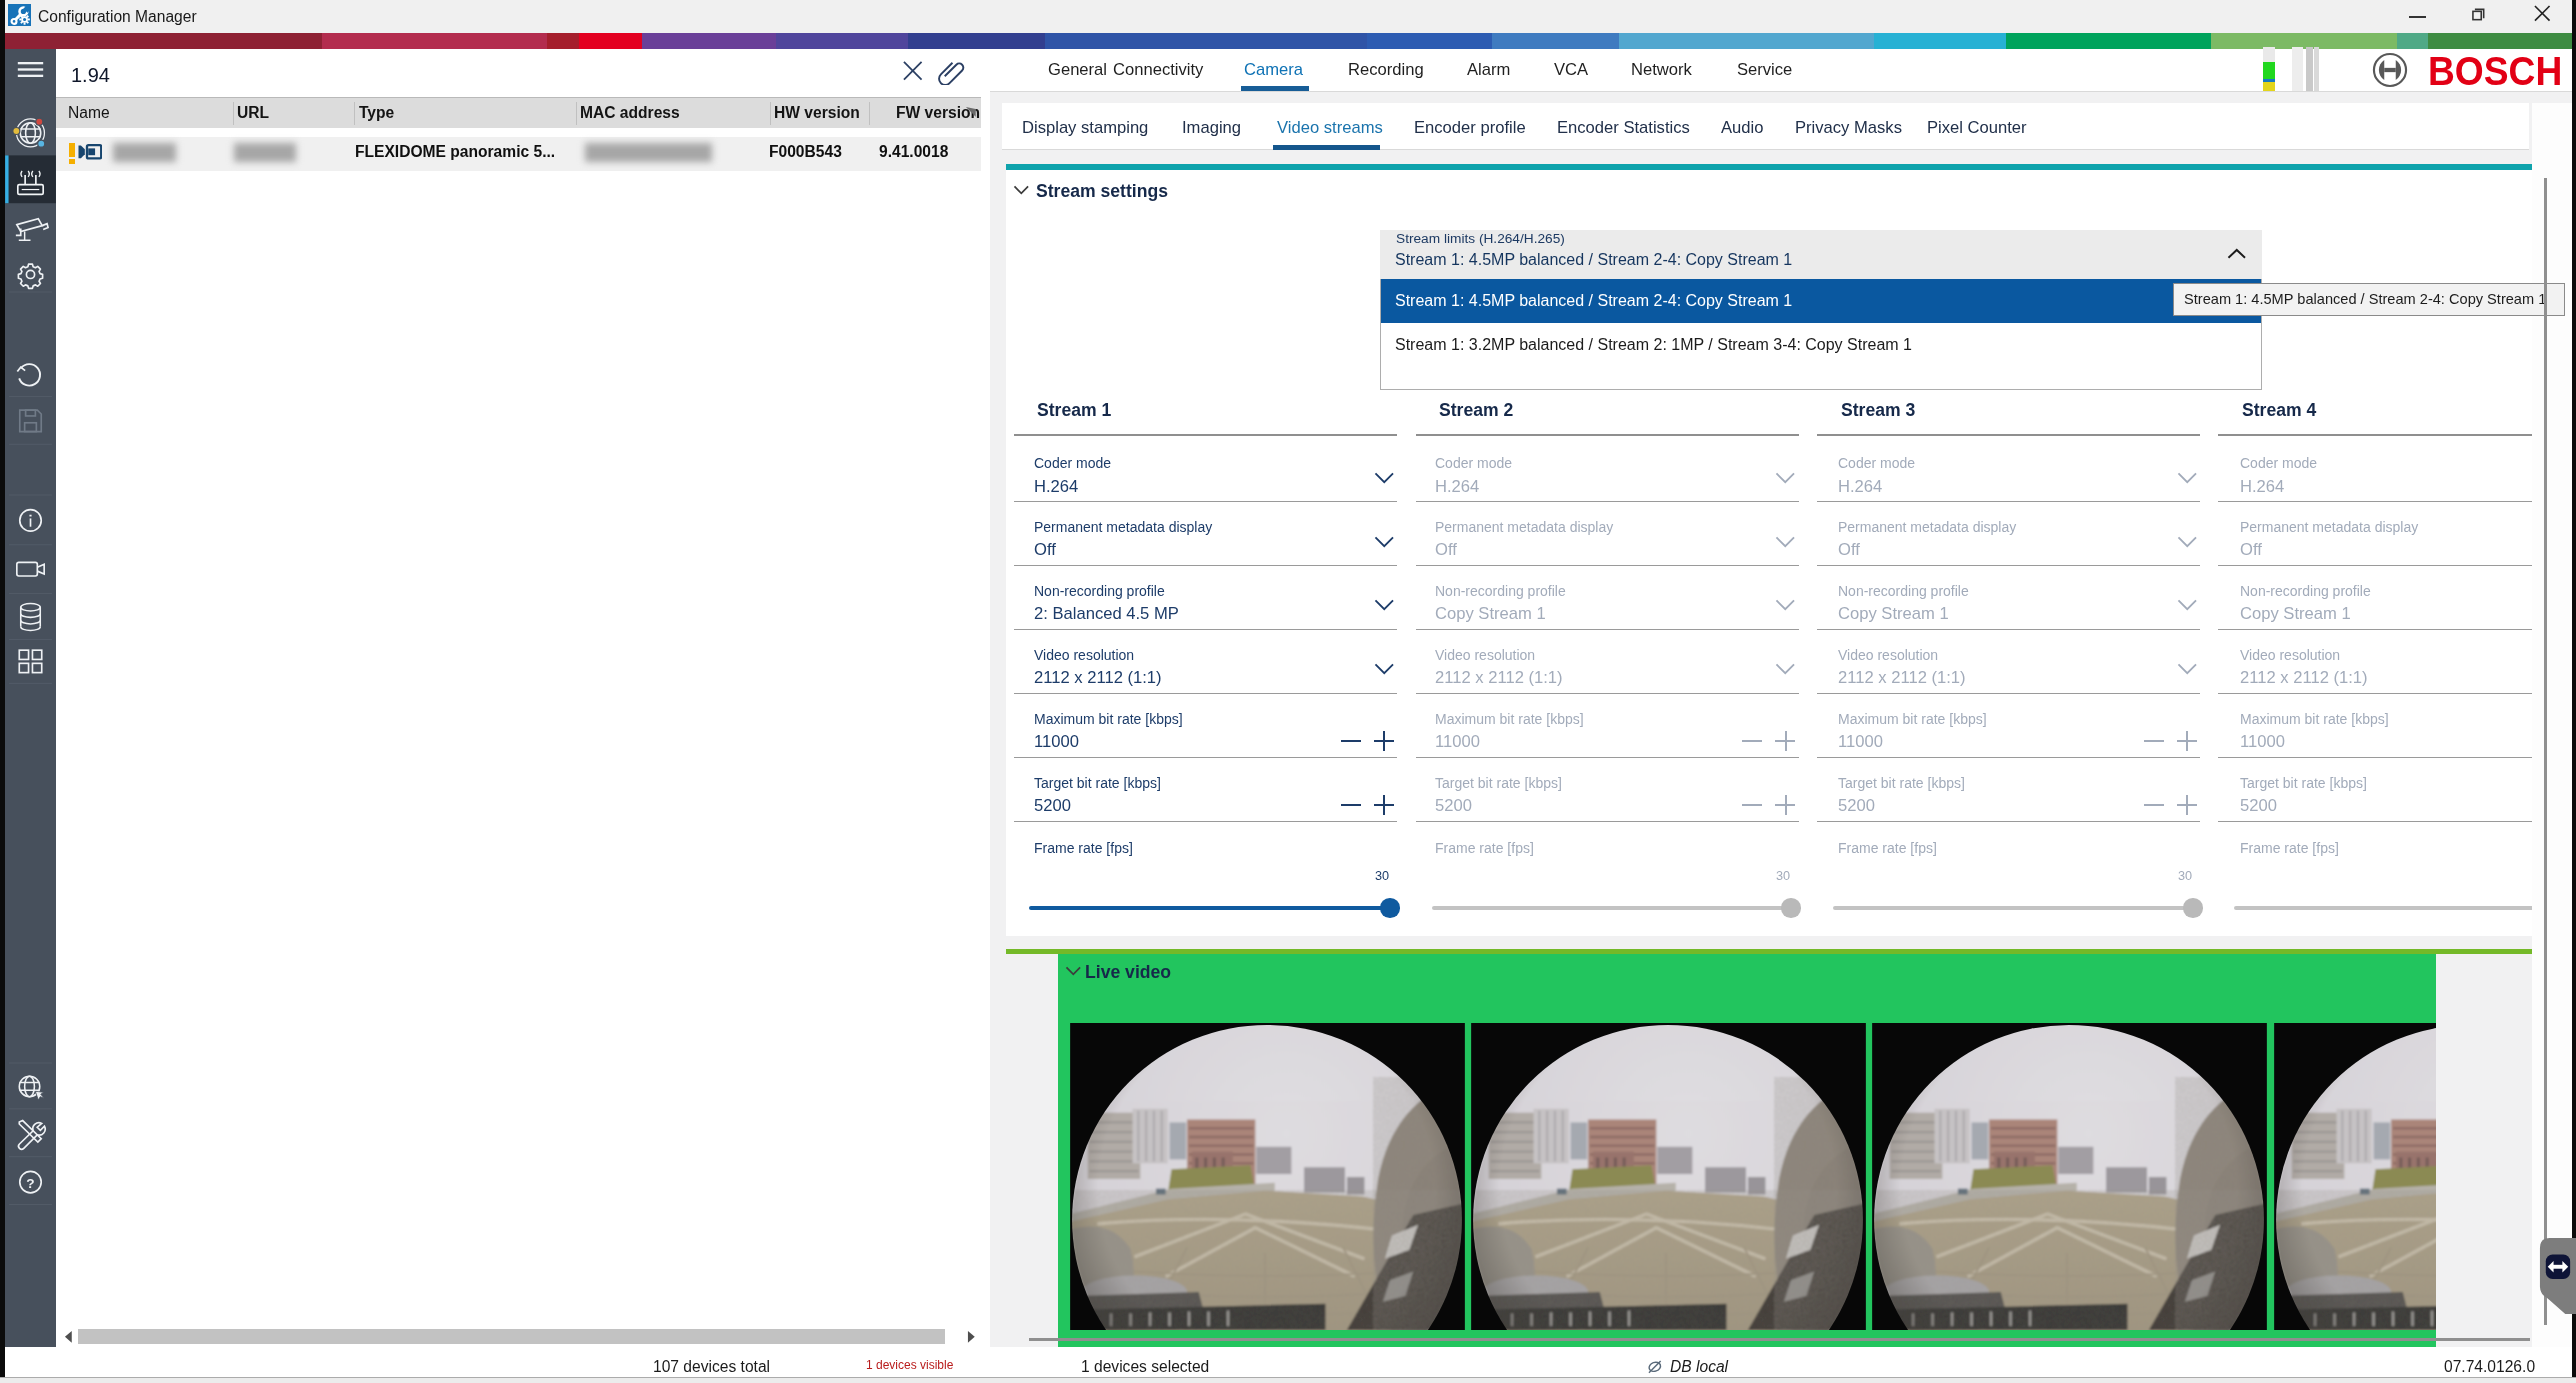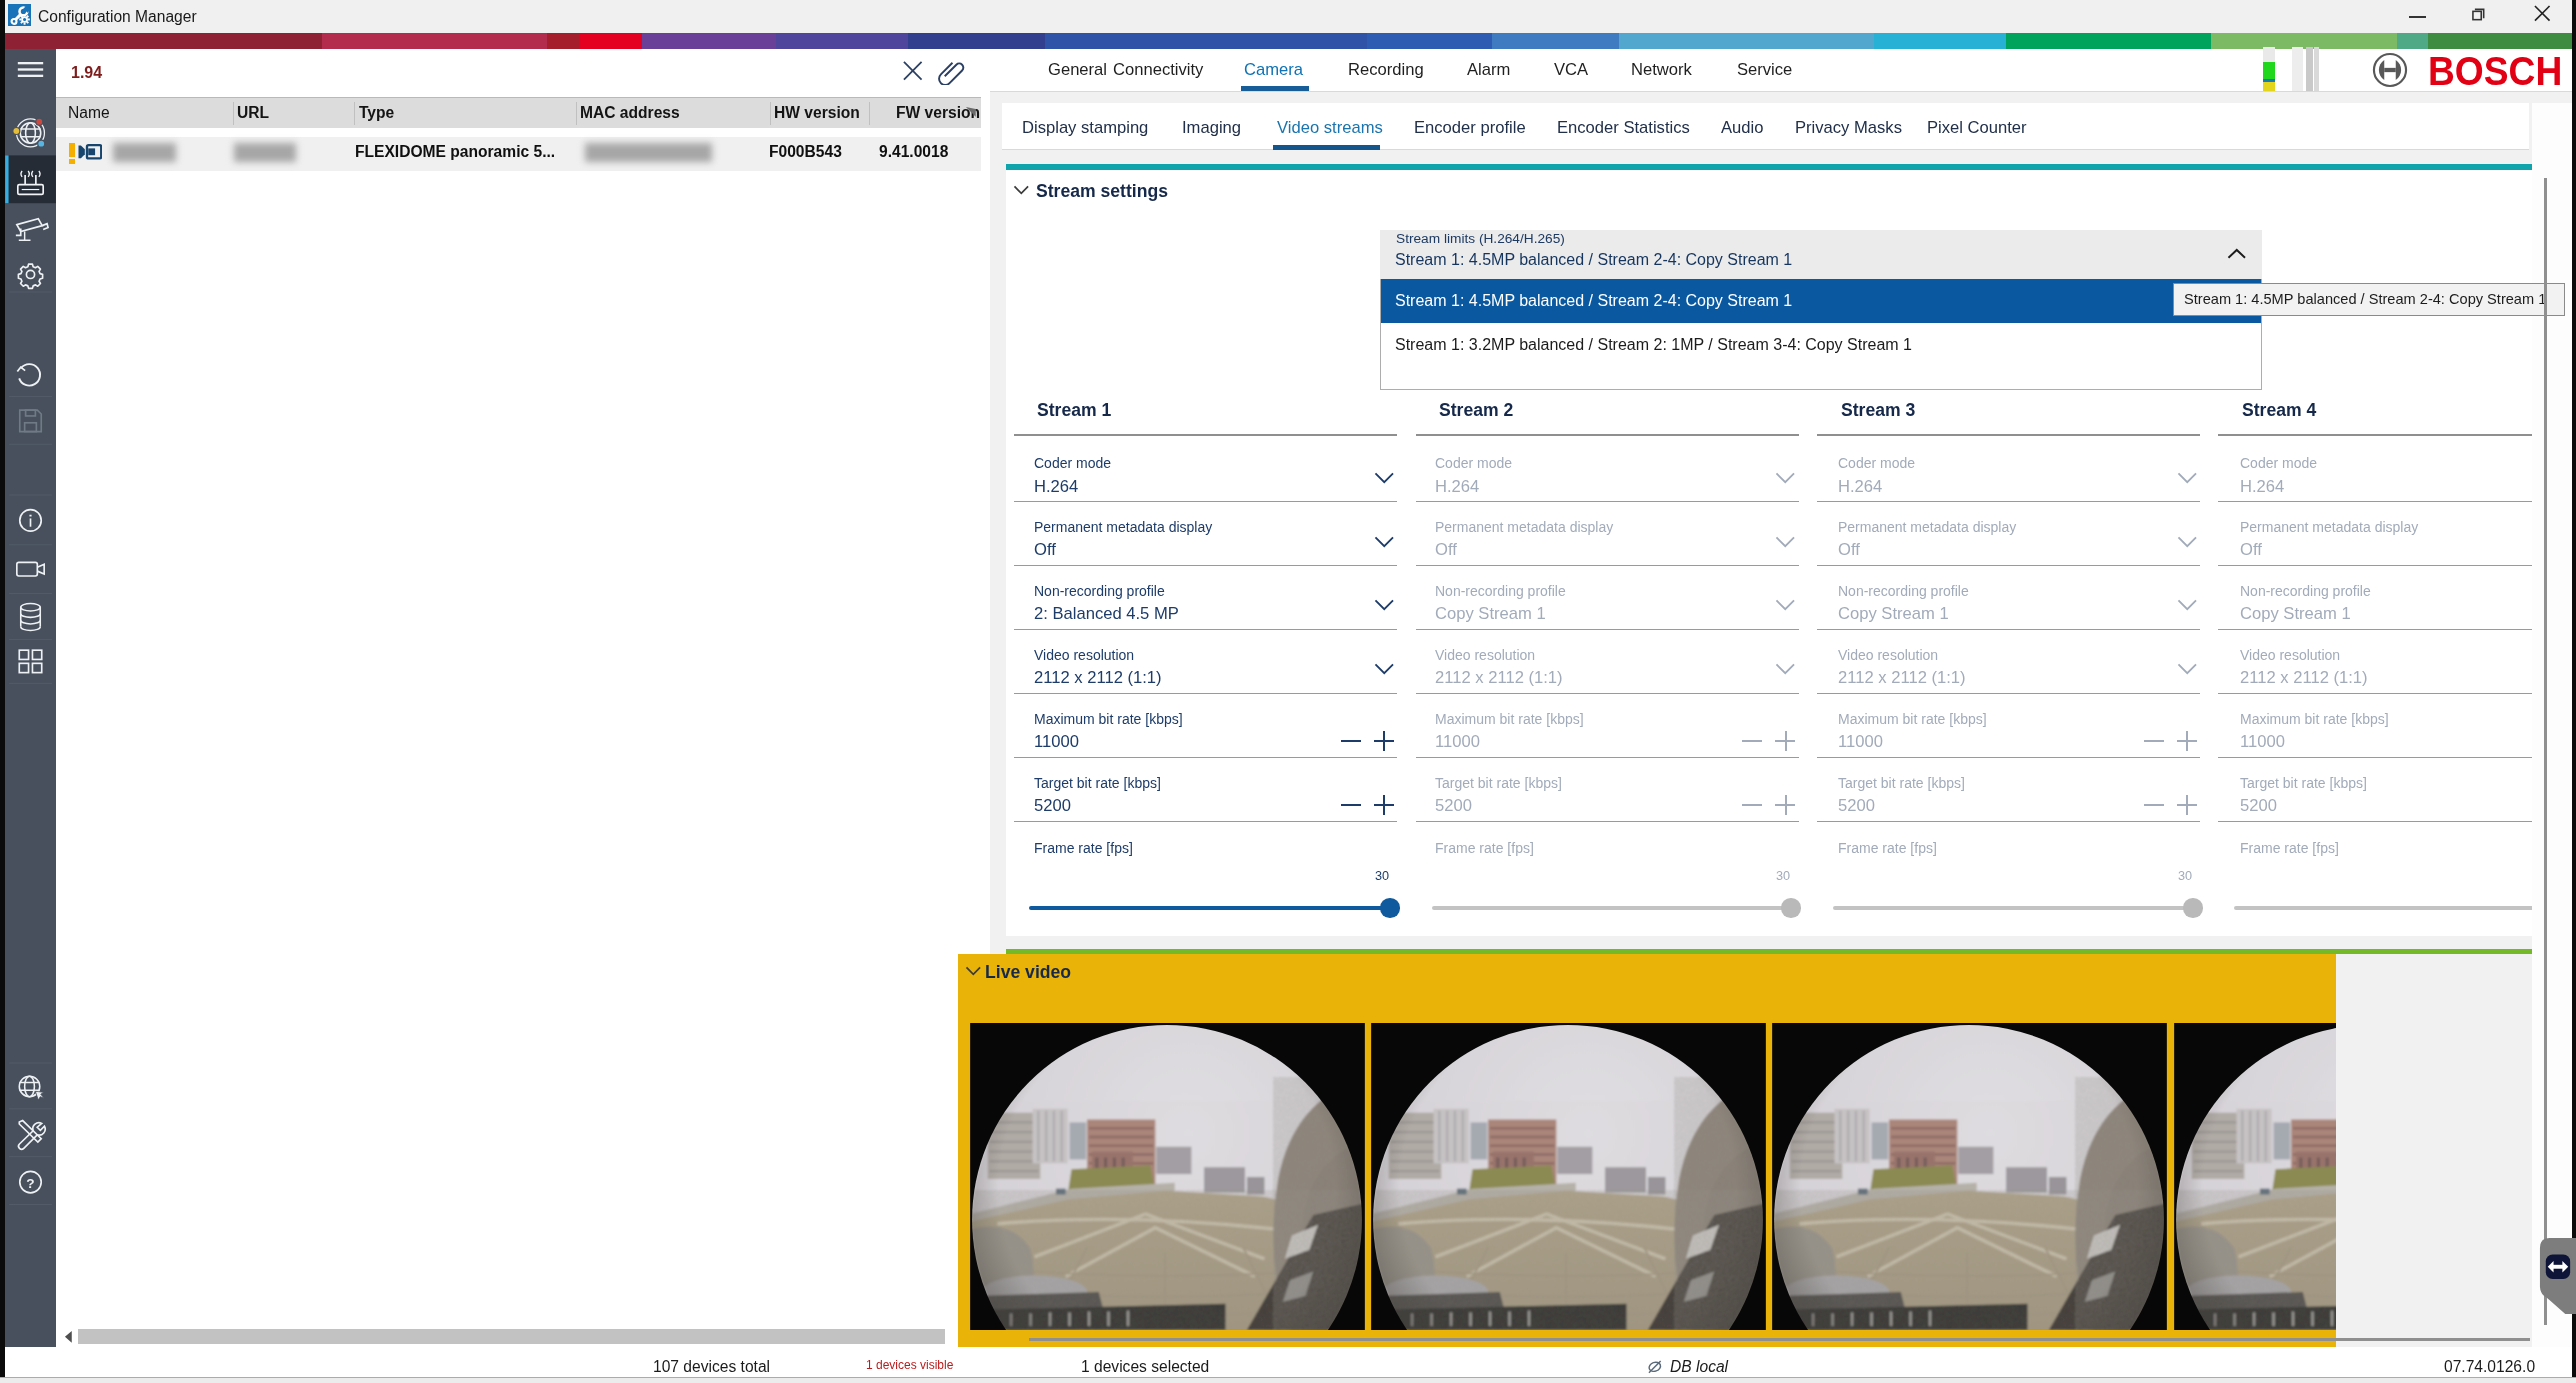--- a/index.html
+++ b/index.html
@@ -176,21 +176,21 @@
     <path d="M14.5 1099.5 l3.5 -1.5 19 18.5 -3.5 3.5 -19 -18.5 Z"></path>
     <path d="M37.5 1101 a6.2 6.2 0 0 0 -8.8 7.4 l-14 13.6 a3.1 3.1 0 0 0 4.4 4.4 l13.8 -13.8 a6.2 6.2 0 0 0 7.4 -8.8 l-4.2 4.2 -3.2 -3.2 Z"></path>
   </g>
 
   <g fill="none" stroke="#eef1f4" stroke-width="1.7">
     <circle cx="26" cy="1161" r="11"></circle>
   </g>
   <text x="26" y="1167" font-size="14" font-weight="bold" fill="#eef1f4" text-anchor="middle" font-family="Liberation Sans, sans-serif">?</text>
 </svg>
 
-<div class="txt" style="left:71px;top:64px;font-size:16px;color:#7f1d1d;font-weight:bold;">1.94</div>
+<div class="txt" style="left:71px;top:64px;font-size:20px;color:#0f172a;">1.94</div>
 <svg class="abs" style="left:902px;top:60px;" width="21.5" height="21.5" viewBox="0 0 22 22">
  <g stroke="#2b3f63" stroke-width="1.8">
       <path d="M2 2 L20 20"></path>
       <path d="M20 2 L2 20"></path>
     </g>
 </svg>
 <svg class="abs" style="left:935px;top:56px;" width="33" height="29" viewBox="0 0 34 30">
  <g fill="none" stroke="#2b3f63" stroke-width="2">
   <path d="M10 21 L22 9 a4.2 4.2 0 0 1 6 6 L15 28 a6.3 6.3 0 0 1 -9 -9 L18 7"></path>
  </g>
@@ -442,21 +442,21 @@
 
 <div class="txt" style="left:1234px;top:605px;font-size:14px;color:#a2abba;">Target bit rate [kbps]</div>
 <div class="txt" style="left:1234px;top:626px;font-size:16.6px;color:#a2abba;">5200</div>
 <div class="abs" style="left:1212px;top:651px;width:383px;height:1px;background:#9a9a9a;"></div>
 
 <div class="txt" style="left:1234px;top:670px;font-size:14px;color:#a2abba;">Frame rate [fps]</div>
 <div class="abs" style="left:1228px;top:736px;width:360px;height:3.9px;background:#c3c3c3;border-radius:2px;"></div>
 </div>
 
 <div class="abs" style="left:1006px;top:949px;width:1526px;height:4.9px;background:#74b928;"></div>
-<div class="abs" style="left:958px;top:954px;width:1378px;height:394px;background:#eab308;overflow:hidden;" id="livecard">
+<div class="abs" style="left:1058px;top:954px;width:1378px;height:394px;background:#22c55e;overflow:hidden;" id="livecard">
 <svg class="abs" style="left:6.8px;top:11.7px;" width="16.6" height="10.7" viewBox="0 0 17 11">
       <path d="M1.5 1.5 L8.5 8.5 L15.5 1.5" fill="none" stroke="#3c3c3c" stroke-width="1.8"></path>
     </svg>
 <div class="txt" style="left:27px;top:7.8px;font-size:17.6px;font-weight:bold;color:#16294a;">Live video</div>
 <svg class="abs" style="left:11.7px;top:69px;" width="395" height="307" viewBox="0 0 405 315">
       <use href="#fisheye"></use>
     </svg>
 <svg class="abs" style="left:413px;top:69px;" width="395" height="307" viewBox="0 0 405 315">
       <use href="#fisheye"></use>
     </svg>

